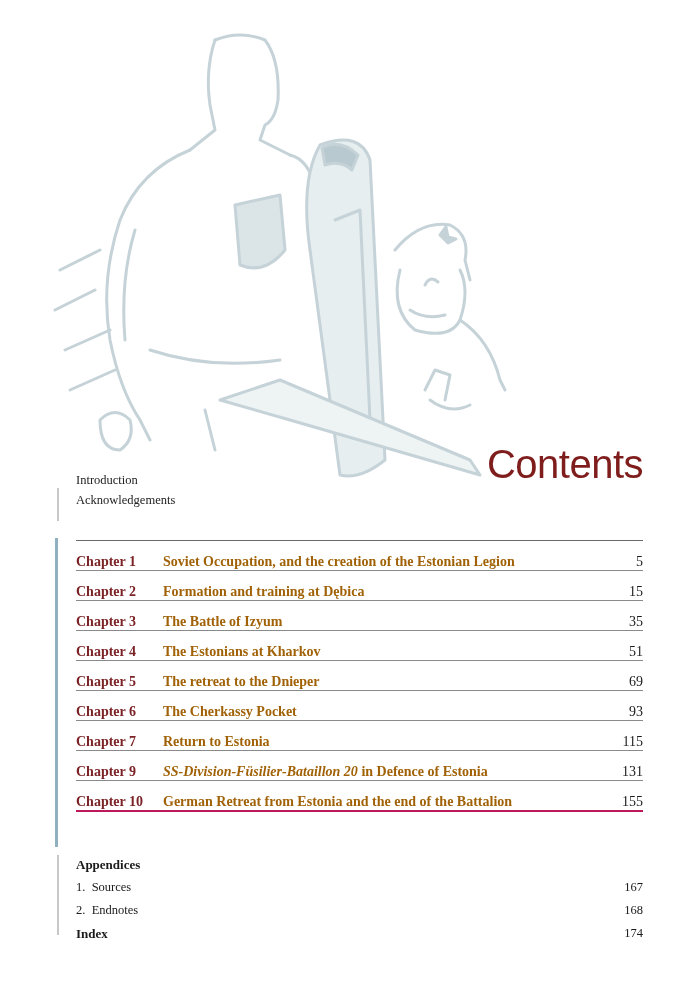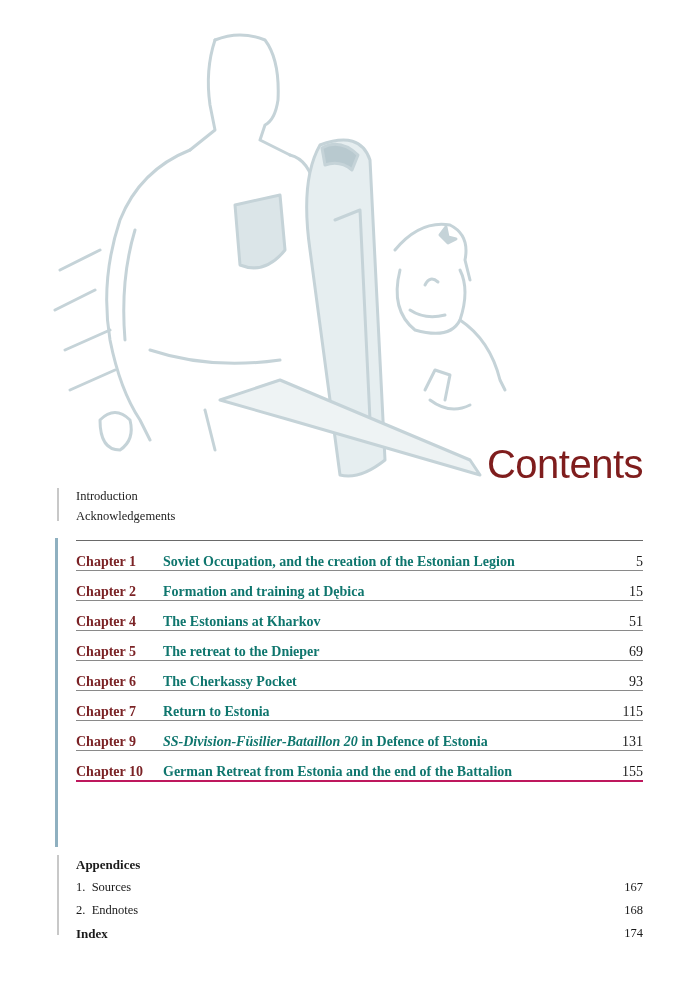--- a/index.html
+++ b/index.html
@@ -9,31 +9,31 @@
       font-family: "Liberation Serif", "DejaVu Serif", serif;
       color: #1a1a1a;
     }
     .illustration { position: absolute; left: 40px; top: 20px; width: 600px; height: 530px; }
     .title {
       position: absolute; right: 52px; top: 442px;
       font-size: 40px; color: #7f1d1d; letter-spacing: -0.5px;
       font-family: Liberation Sans, sans-serif;
     }
     .front-bar { position: absolute; left: 57px; top: 488px; width: 1.5px; height: 33px; background: #c8c8c8; }
-    .front-list { position: absolute; left: 76px; top: 486px; font-size: 12.5px; line-height: 20px; color: #222; }
+    .front-list { position: absolute; left: 76px; top: 470px; font-size: 12.5px; line-height: 20px; color: #222; }
     .chap-bar { position: absolute; left: 55px; top: 538px; width: 3px; height: 309px; background: #8fb0c0; }
     .chapters { position: absolute; left: 76px; top: 540px; width: 567px; border-top: 1.5px solid #6a6a6a; }
     .row {
       position: relative; height: 29px; border-bottom: 1.5px solid #8a8a8a;
       display: flex; align-items: flex-end; font-size: 14px; font-weight: bold;
       background: rgba(255,255,255,0.55);
     }
     .row.last { border-bottom: 2px solid #be185d; }
     .row .num { width: 87px; color: #7b2326; white-space: nowrap; }
-    .row .ttl { flex: 1; color: #0f766e; }
+    .row .ttl { flex: 1; color: #a16207; }
     .row .ttl i { font-style: italic; }
     .row .pg { width: 40px; text-align: right; font-weight: normal; color: #1a1a1a; }
     .app-bar { position: absolute; left: 57px; top: 855px; width: 1.5px; height: 80px; background: #c8c8c8; }
     .appendices { position: absolute; left: 76px; top: 853px; width: 567px; font-size: 12.5px; }
     .appendices .line { display: flex; justify-content: space-between; height: 23px; align-items: center; }
     .appendices .hdr { font-weight: bold; font-size: 13px; }
     .appendices .pg { text-align: right; }
   </style>
 </head>
 <body>
@@ -79,20 +79,25 @@
     <span class="num">Chapter 1</span>
     <span class="ttl">Soviet Occupation, and the creation of the Estonian Legion</span>
     <span class="pg">5</span>
   </div>
   <div class="row">
     <span class="num">Chapter 2</span>
     <span class="ttl">Formation and training at Dębica</span>
     <span class="pg">15</span>
   </div>
   <div class="row">
+    <span class="num">Chapter 3</span>
+    <span class="ttl">The Battle of Izyum</span>
+    <span class="pg">35</span>
+  </div>
+  <div class="row">
     <span class="num">Chapter 4</span>
     <span class="ttl">The Estonians at Kharkov</span>
     <span class="pg">51</span>
   </div>
   <div class="row">
     <span class="num">Chapter 5</span>
     <span class="ttl">The retreat to the Dnieper</span>
     <span class="pg">69</span>
   </div>
   <div class="row">

